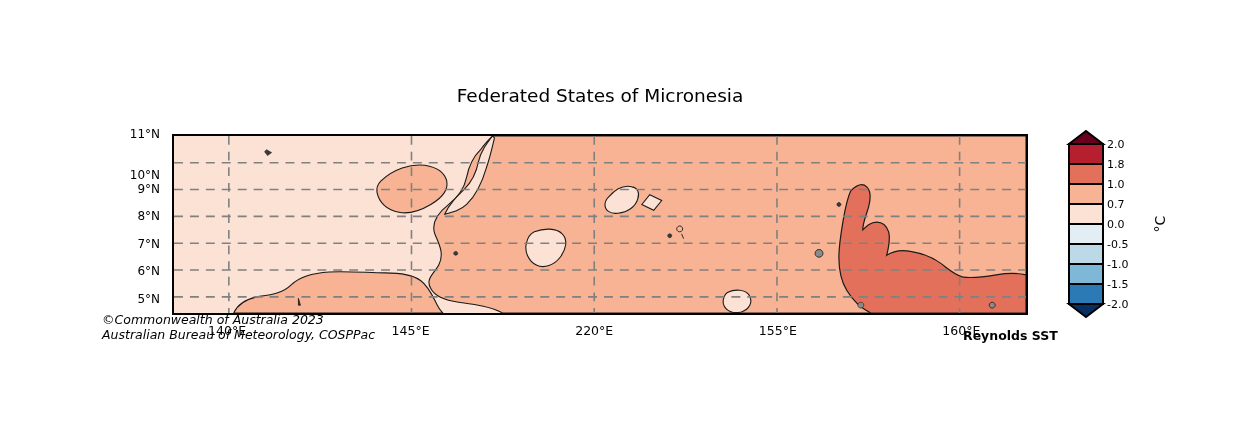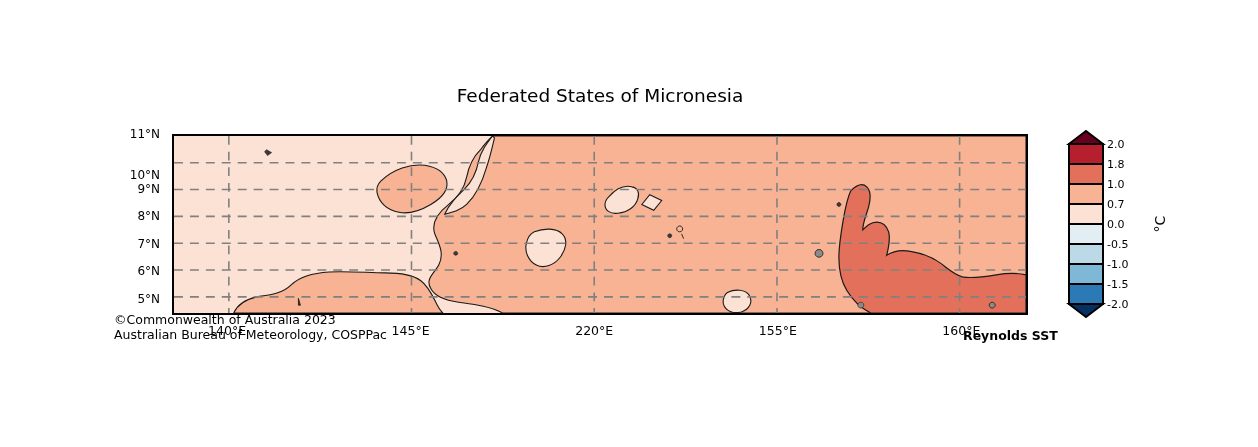--- a/index.html
+++ b/index.html
@@ -72,25 +72,26 @@
   .xlabels span {
     position: absolute;
     top: 8px;
     font-size: 12.5px;
     transform: translateX(-50%);
     white-space: nowrap;
   }
   
   .credit-left {
     position: absolute;
-    left: 114px;
+    left: 102px;
     top: 312px;
     font-size: 12.5px;
     line-height: 1.22;
     white-space: nowrap;
+    font-style: italic;
   }
   .credit-right {
     position: absolute;
     left: 963px;
     top: 328px;
     font-size: 12.5px;
     white-space: nowrap;
     font-weight: bold;
   }
   

